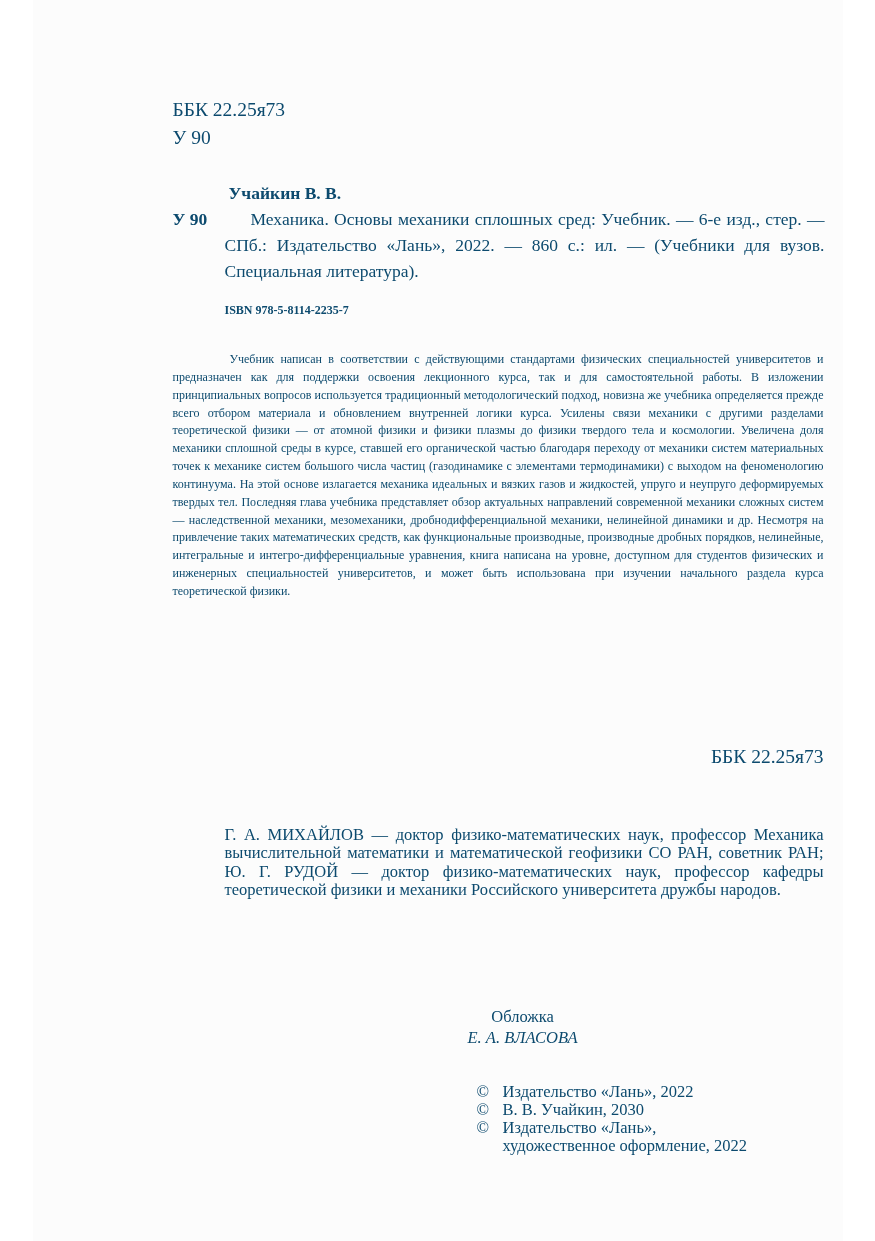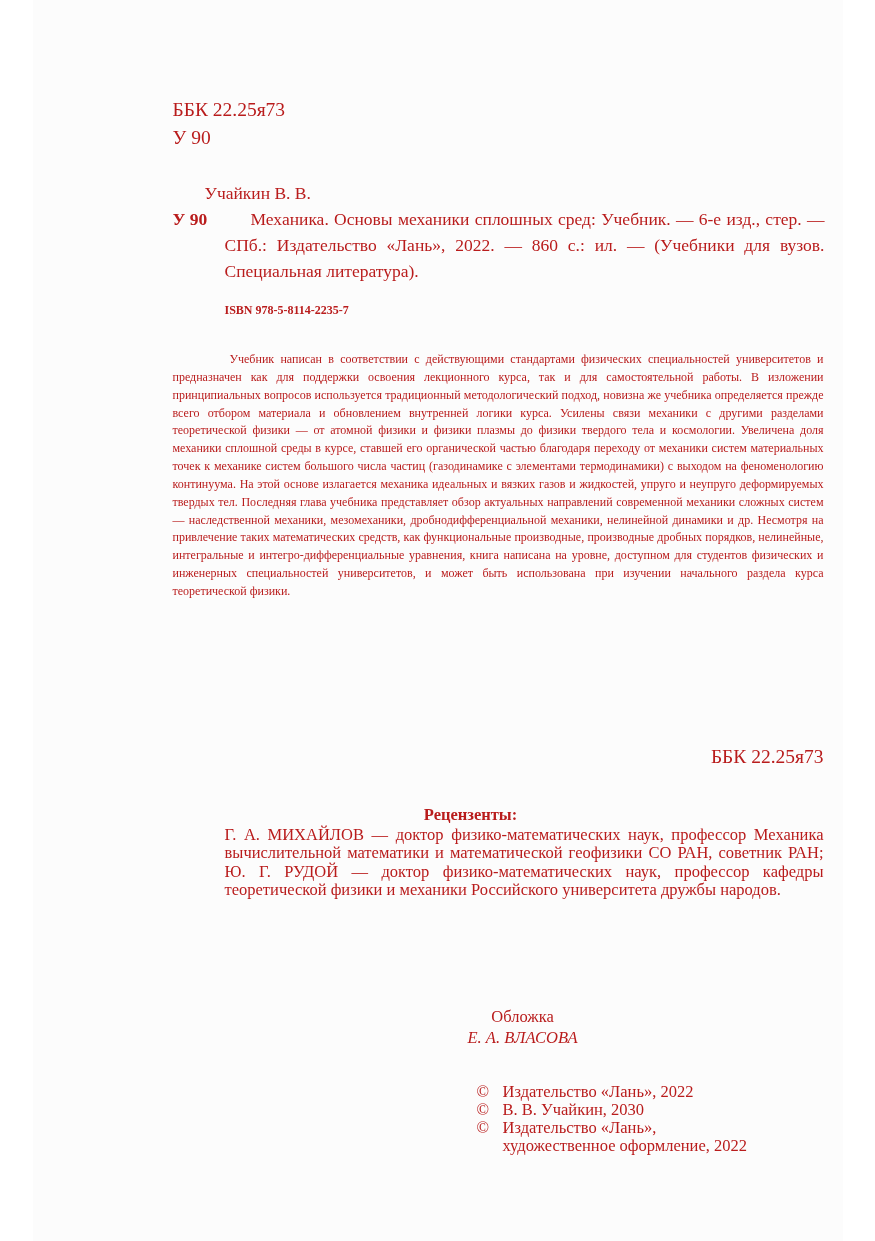--- a/index.html
+++ b/index.html
@@ -2,42 +2,42 @@
 <html><head>
 <meta charset="utf-8">
 <style>
   html, body { margin: 0; padding: 0; background: #ffffff; }
   .page {
     position: relative;
     width: 810px;
     height: 1241px;
     margin: 0 auto;
     background: #fcfcfc;
-    color: #b91c1c;
+    color: #0c4a6e;
     font-family: "Liberation Serif", "DejaVu Serif", serif;
     overflow: hidden;
   }
   .bbk-top {
     position: absolute;
     left: 140px;
     top: 96px;
     font-size: 19.5px;
     line-height: 28px;
   }
   .card {
     position: absolute;
     left: 140px;
     top: 180px;
     width: 652px;
     font-size: 17.5px;
     line-height: 26px;
   }
   .card-author {
-    font-weight: normal;
-    margin-left: 32px;
+    font-weight: bold;
+    margin-left: 56px;
   }
   .card-entry {
     position: relative;
     padding-left: 52px;
   }
   .card-code {
     position: absolute;
     left: 0;
     top: 0;
     font-weight: bold;
@@ -129,21 +129,20 @@
       <div class="card-entry-text">Механика. Основы механики сплошных сред: Учебник. — 6-е изд., стер. — СПб.: Издательство «Лань», 2022. — 860 с.: ил. — (Учебники для вузов. Специальная литература).</div>
     </div>
   </div>
 
   <div class="isbn">ISBN 978-5-8114-2235-7</div>
 
   <div class="annotation">Учебник написан в соответствии с действующими стандартами физических специальностей университетов и предназначен как для поддержки освоения лекционного курса, так и для самостоятельной работы. В изложении принципиальных вопросов используется традиционный методологический подход, новизна же учебника определяется прежде всего отбором материала и обновлением внутренней логики курса. Усилены связи механики с другими разделами теоретической физики — от атомной физики и физики плазмы до физики твердого тела и космологии. Увеличена доля механики сплошной среды в курсе, ставшей его органической частью благодаря переходу от механики систем материальных точек к механике систем большого числа частиц (газодинамике с элементами термодинамики) с выходом на феноменологию континуума. На этой основе излагается механика идеальных и вязких газов и жидкостей, упруго и неупруго деформируемых твердых тел. Последняя глава учебника представляет обзор актуальных направлений современной механики сложных систем — наследственной механики, мезомеханики, дробнодифференциальной механики, нелинейной динамики и др. Несмотря на привлечение таких математических средств, как функциональные производные, производные дробных порядков, нелинейные, интегральные и интегро-дифференциальные уравнения, книга написана на уровне, доступном для студентов физических и инженерных специальностей университетов, и может быть использована при изучении начального раздела курса теоретической физики.</div>
 
   <div class="bbk-bottom">ББК 22.25я73</div>
 
-  <div class="reviewers-heading">Рецензенты:</div>
 
   <div class="reviewers"><span class="it">Г. А. МИХАЙЛОВ</span><span> — доктор физико-математических наук, профессор Механика вычислительной математики и математической геофизики СО РАН, советник РАН; </span><span class="it">Ю. Г. РУДОЙ</span><span> — доктор физико-математических наук, профессор кафедры теоретической физики и механики Российского университета дружбы народов.</span></div>
 
   <div class="cover">
     <div class="cover-label">Обложка</div>
     <div class="cover-name">Е. А. ВЛАСОВА</div>
   </div>
 
   <div class="copyright">
     <div class="cr-entry">

